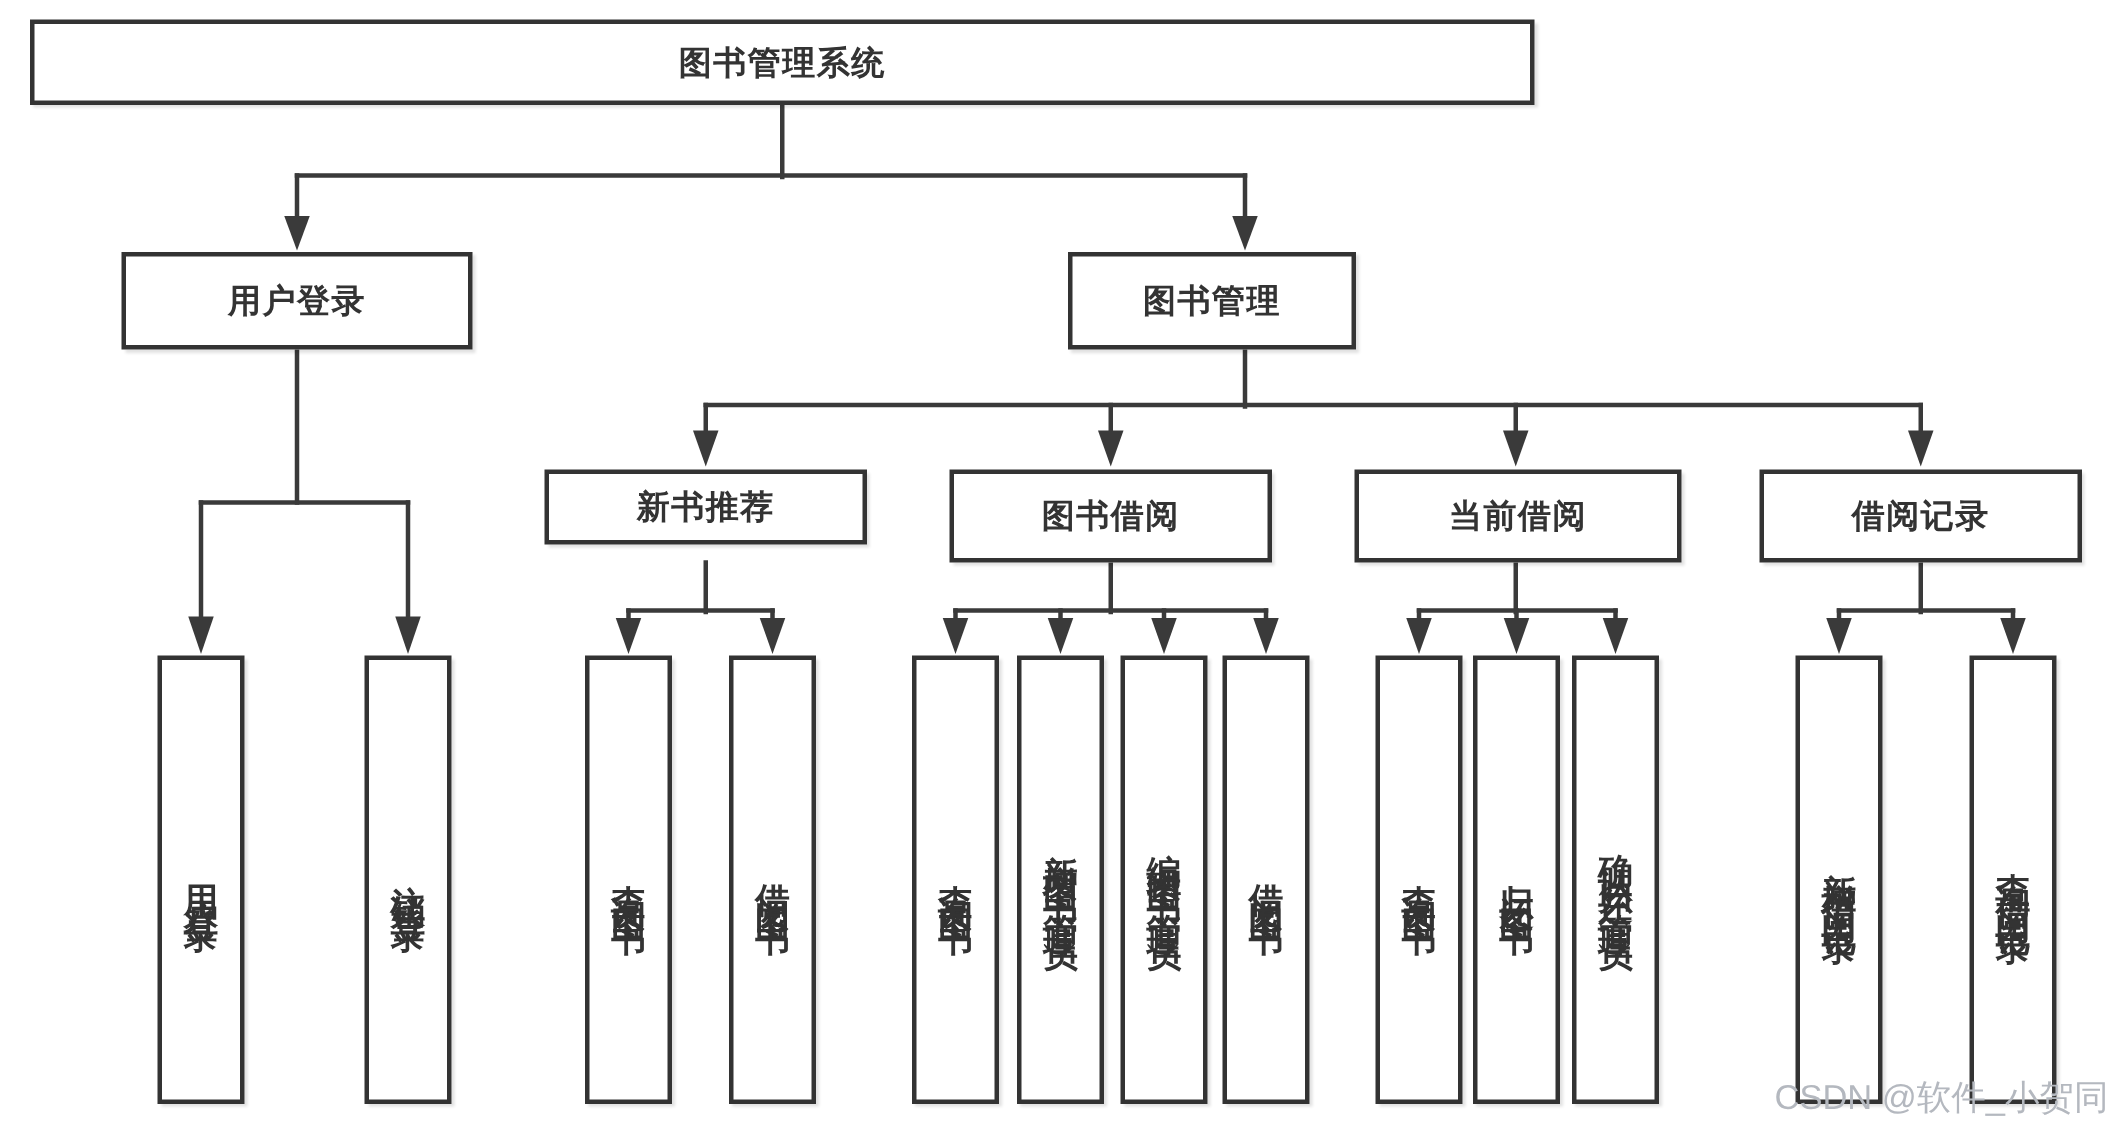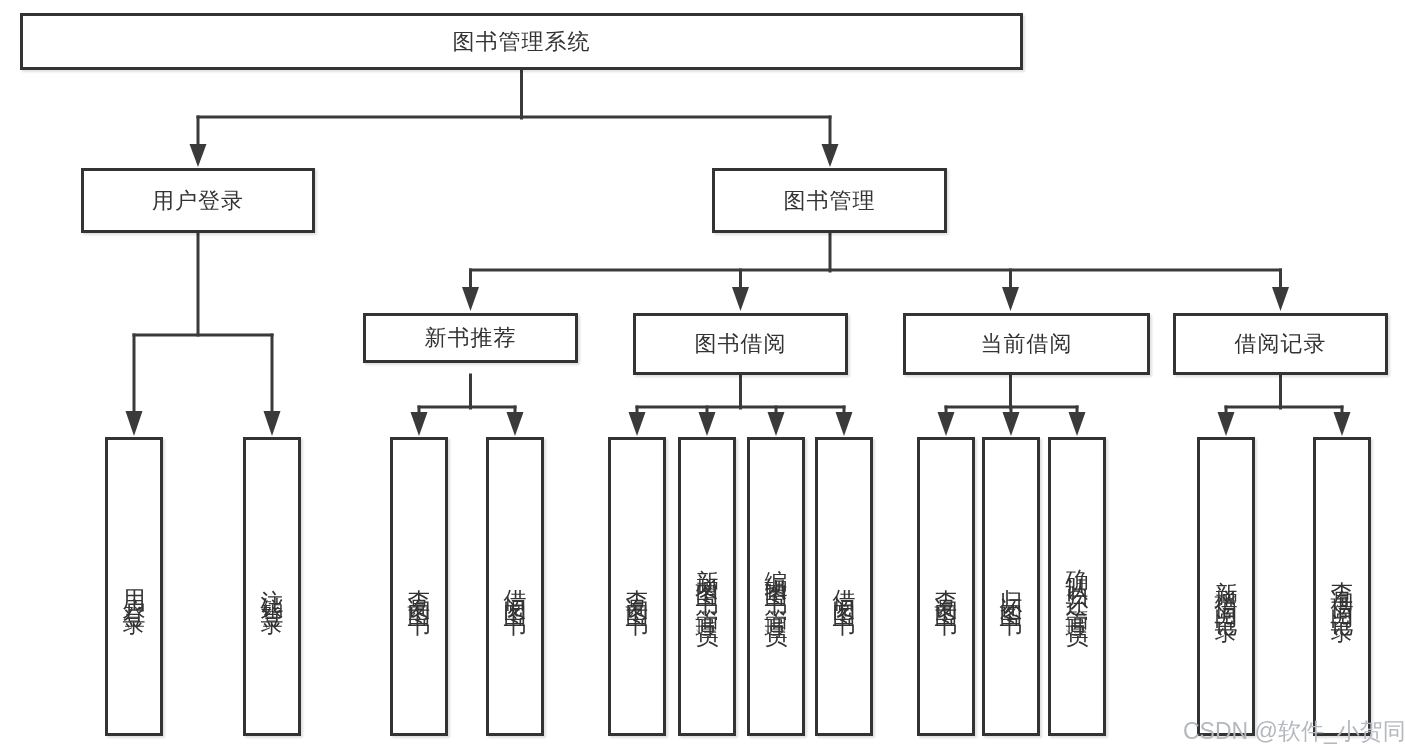--- a/index.html
+++ b/index.html
@@ -24,20 +24,21 @@
   }
   .node {
     position: absolute;
     box-sizing: border-box;
     background: #ffffff;
     border: 3px solid #333333;
     box-shadow: 2px 2px 2px rgba(0,0,0,0.12);
     display: flex;
     align-items: center;
     justify-content: center;
+    font-weight: bold;
   }
   .hbox .label {
     font-size: 22px;
     letter-spacing: 1px;
     color: #333333;
     white-space: nowrap;
   }
   .vbox .label {
     writing-mode: vertical-rl;
     text-orientation: mixed;
@@ -131,31 +132,31 @@
     <polygon points="1333.5,412 1350.5,412 1342,436"></polygon>
   </svg>
 
   <div class="node hbox" style="left:20px; top:13px; width:1003px; height:57px;">
     <span class="label">图书管理系统</span>
   </div>
 
   <div class="node hbox" style="left:81px; top:168px; width:234px; height:65px;">
     <span class="label">用户登录</span>
   </div>
-  <div class="node hbox" style="left:712px; top:168px; width:235px; height:65px;">
+  <div class="node hbox" style="left:712px; top:168px; width:192px; height:65px;">
     <span class="label">图书管理</span>
   </div>
 
   <div class="node hbox" style="left:363px; top:313px; width:215px; height:50px;">
     <span class="label">新书推荐</span>
   </div>
   <div class="node hbox" style="left:633px; top:313px; width:215px; height:62px;">
     <span class="label">图书借阅</span>
   </div>
-  <div class="node hbox" style="left:903px; top:313px; width:247px; height:62px;">
+  <div class="node hbox" style="left:903px; top:313px; width:218px; height:62px;">
     <span class="label">当前借阅</span>
   </div>
   <div class="node hbox" style="left:1173px; top:313px; width:215px; height:62px;">
     <span class="label">借阅记录</span>
   </div>
 
   <div class="node vbox" style="left:105px; top:437px; width:58px; height:299px;">
     <span class="label">用户登录</span>
   </div>
   <div class="node vbox" style="left:243px; top:437px; width:58px; height:299px;">

